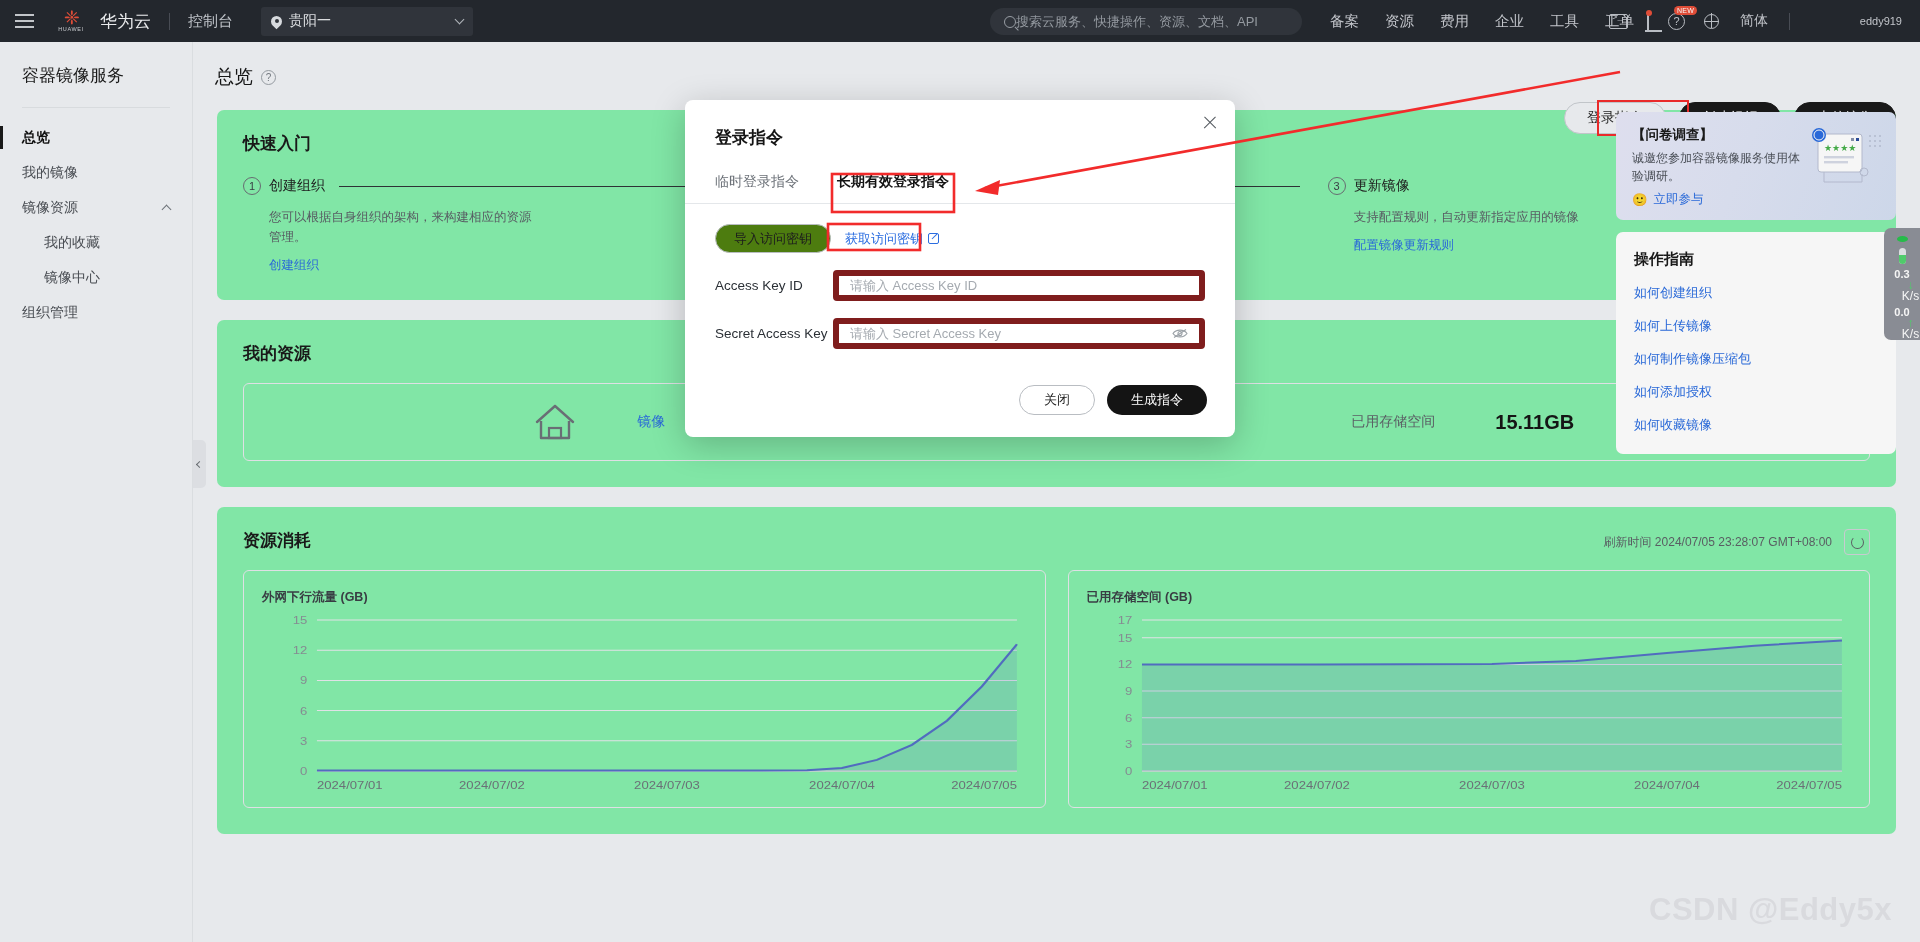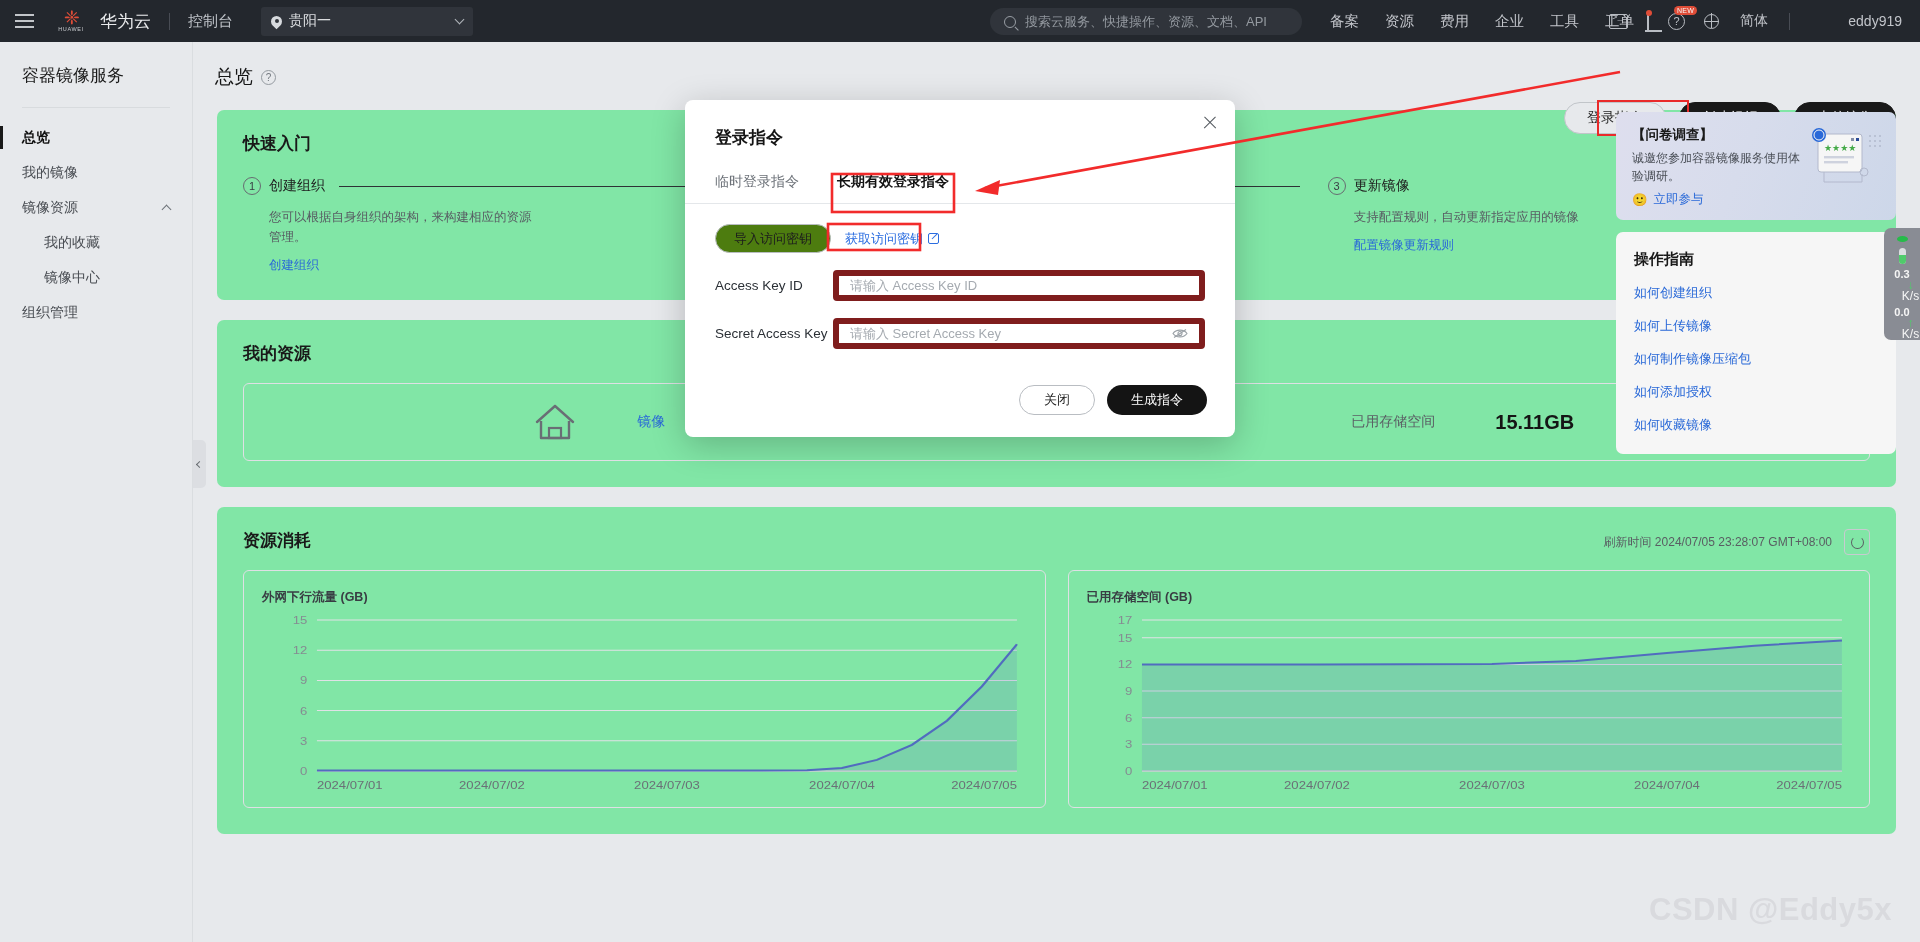--- a/index.html
+++ b/index.html
@@ -34,21 +34,21 @@
   .pin::before {
     content: ""; position: absolute; left: 0; top: 0; width: 11px; height: 11px;
     background: #dfe2e6; border-radius: 50% 50% 50% 0; transform: rotate(-45deg);
   }
   .pin::after { content: ""; position: absolute; left: 3.5px; top: 3px; width: 4px; height: 4px; background: #31363d; border-radius: 50%; }
   .chev { width: 7px; height: 7px; border-right: 1.5px solid #b8bcc2; border-bottom: 1.5px solid #b8bcc2; transform: rotate(45deg); margin-bottom: 3px; }
 
   .searchbox {
     position: absolute; left: 990px; top: 8px; width: 312px; height: 27px;
     background: #31363d; border-radius: 14px; display: flex; align-items: center;
-    padding: 12px 14px; gap: 9px; cursor: text;
+    padding: 12px 14px; gap: 0; cursor: text;
   }
   .mag { width: 12px; height: 12px; border: 1.4px solid #9ea3aa; border-radius: 50%; position: relative; flex: none; }
   .mag::after { content: ""; position: absolute; right: -4px; bottom: -3px; width: 5px; height: 1.4px; background: #9ea3aa; transform: rotate(45deg); }
   .search-ph { font-size: 13px; color: #9a9fa6; white-space: nowrap; }
 
   .navlinks { position: absolute; left: 1330px; top: 0; height: 42px; display: flex; align-items: center; gap: 26px; }
   .navlinks span { font-size: 14.5px; color: #c9ccd2; cursor: pointer; }
 
   .toolicons { position: absolute; right: 128px; top: 0; height: 42px; display: flex; align-items: center; gap: 19px; }
   .ticon { position: relative; cursor: pointer; color: #c4c8ce; }
@@ -59,21 +59,21 @@
   .reddot { position: absolute; right: -3px; top: -3px; width: 6px; height: 6px; border-radius: 50%; background: #e8503a; }
   .helpc { width: 17px; height: 17px; border: 1.4px solid #c0c4ca; border-radius: 50%; font-size: 11px; display: flex; align-items: center; justify-content: center; }
   .newbadge {
     position: absolute; left: 6px; top: -7px; background: #e8503a; color: #fff;
     font-size: 7px; padding: 1px 3px; border-radius: 6px; letter-spacing: .3px;
   }
   .globe { width: 15px; height: 15px; border: 1.4px solid #c0c4ca; border-radius: 50%; position: relative; }
   .globe::before { content: ""; position: absolute; left: 6px; top: -1.4px; width: 1.4px; height: 15px; background: #c0c4ca; }
   .globe::after { content: ""; position: absolute; left: -1.4px; top: 6px; width: 15px; height: 1.4px; background: #c0c4ca; }
   .langwrap { display: flex; align-items: center; gap: 21px; font-size: 14px; color: #c9ccd2; }
-  .username { position: absolute; right: 18px; top: 0; height: 42px; display: flex; align-items: center; font-size: 14px; color: #c9ccd2; cursor: pointer; }
+  .username { position: absolute; right: 18px; top: 0; height: 42px; display: flex; align-items: center; font-size: 11px; color: #c9ccd2; cursor: pointer; }
 
   
   .sidebar {
     position: absolute; left: 0; top: 42px; width: 193px; height: 900px;
     background: #f0f2f5; border-right: 1px solid #e2e5e9;
   }
   .svc-title { font-size: 17px; color: #1a1a1a; padding: 22px 0 0 22px; font-weight: 400; }
   .sbdiv { height: 1px; background: #e0e3e7; margin: 20px 22px 0 22px; }
   .snav { margin-top: 12px; }
   .snav-item {

